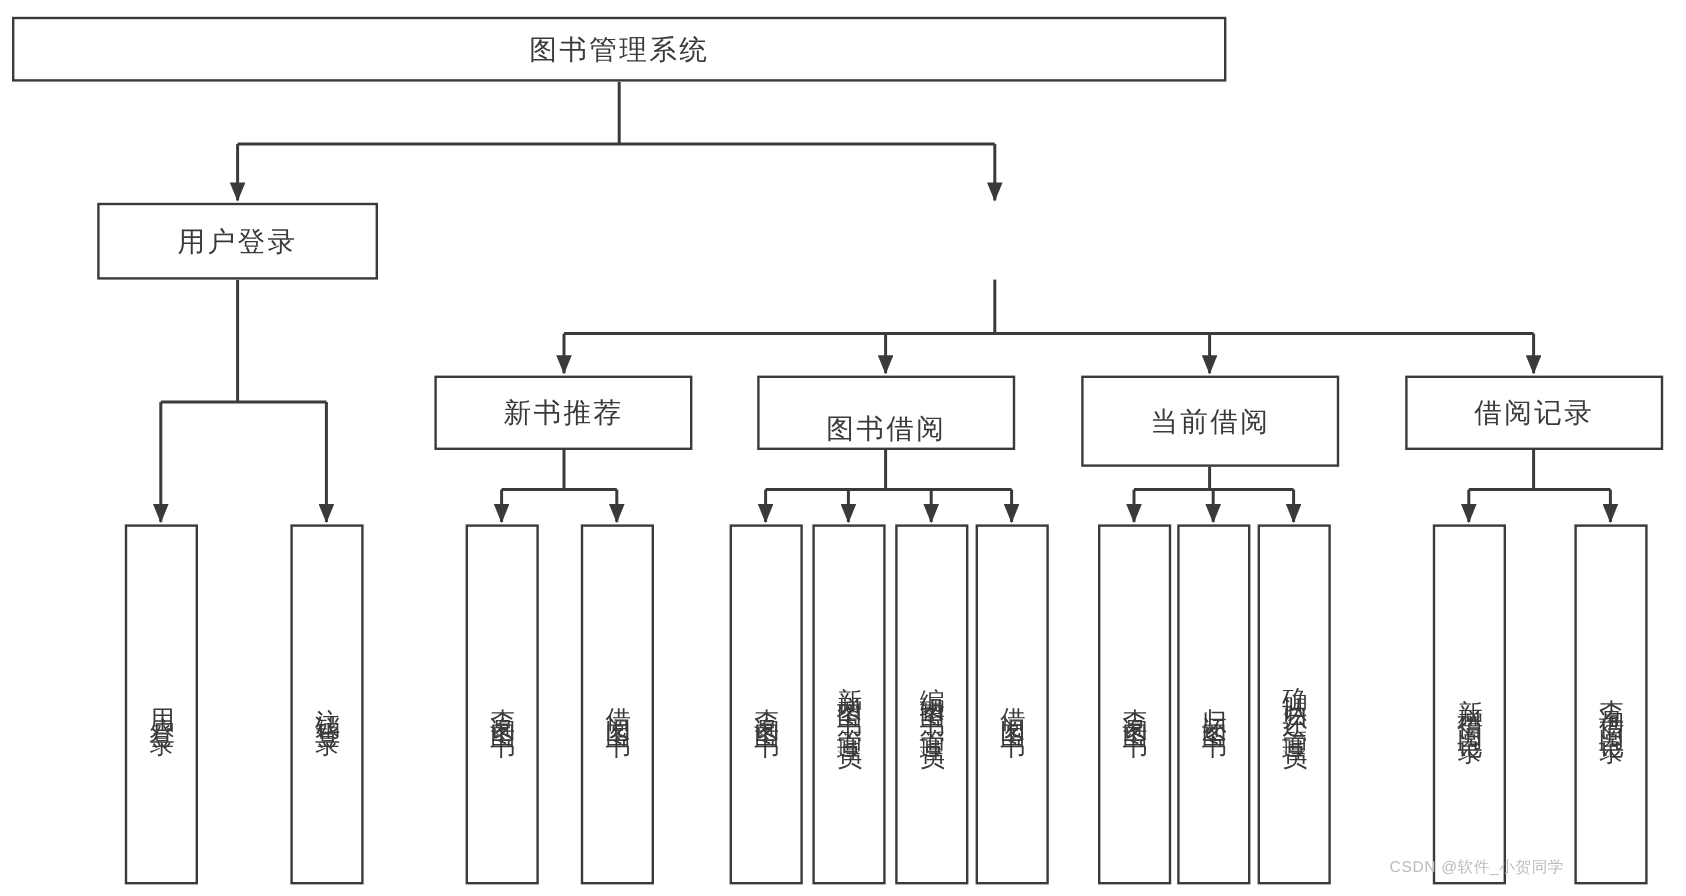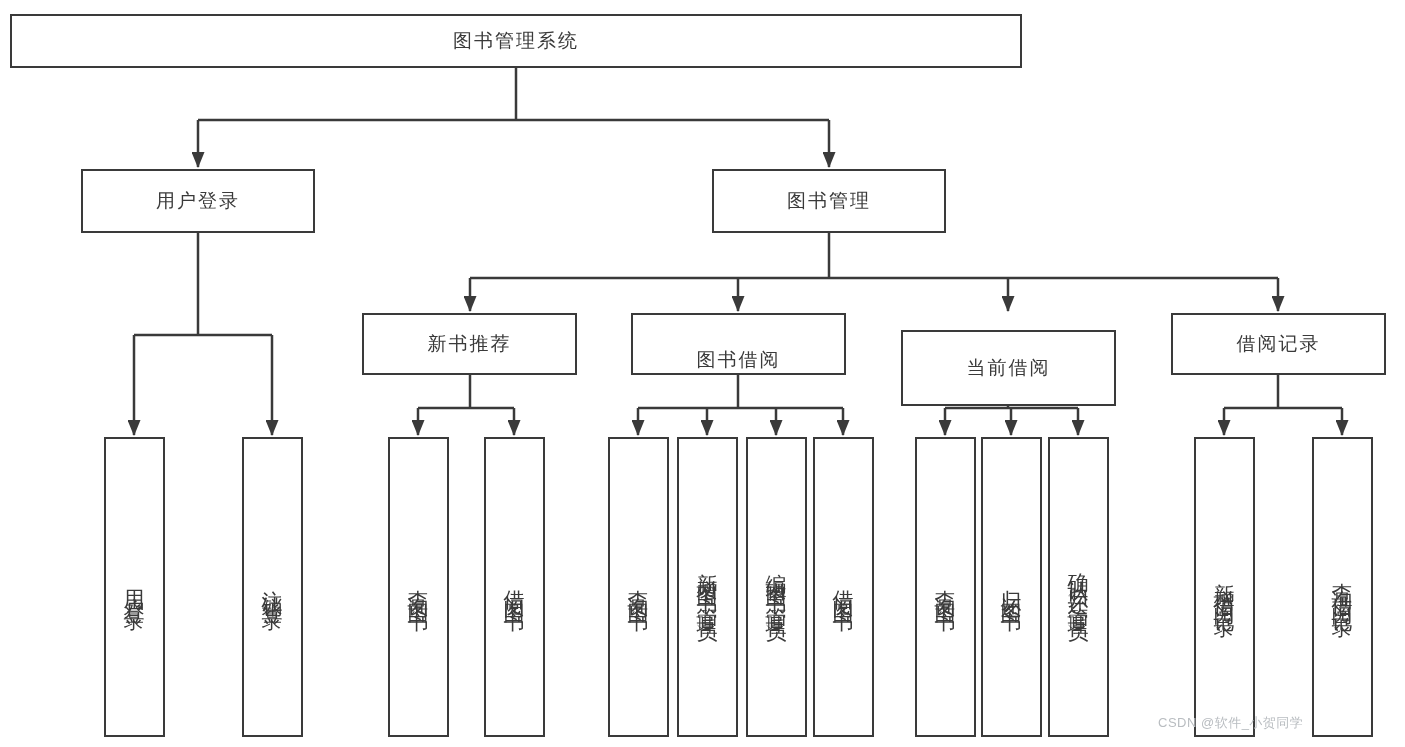--- a/index.html
+++ b/index.html
@@ -25,41 +25,41 @@
     position: absolute;
     box-sizing: border-box;
     border: 2.5px solid #3a3a3a;
     background: #ffffff;
     display: flex;
     align-items: center;
     justify-content: center;
     color: #3a3a3a;
   }
   .hnode {
-    font-size: 19px;
+    font-size: 23px;
     letter-spacing: 2px;
   }
   .vnode {
     font-size: 21px;
   }
   .vnode .vtext {
     writing-mode: vertical-rl;
     text-orientation: mixed;
     letter-spacing: 7px;
     line-height: 1;
   }
   
   .n-root  { left: 10px;   top: 14px;  width: 1012px; height: 54px; }
   
   .n-l2a   { left: 81px;   top: 169px; width: 234px;  height: 64px; }
   .n-l2b   { left: 712px;  top: 169px; width: 234px;  height: 64px; }
   
   .n-l3a   { left: 362px;  top: 313px; width: 215px;  height: 62px; align-items: center; }
   .n-l3b   { left: 631px;  top: 313px; width: 215px;  height: 62px; align-items: flex-end; }
-  .n-l3c   { left: 901px;  top: 330px; width: 215px;  height: 76px; }
+  .n-l3c   { left: 901px;  top: 313px; width: 215px;  height: 76px; }
   .n-l3d   { left: 1171px; top: 313px; width: 215px;  height: 62px; text-align: right; }
   
   .leaf    { top: 437px; width: 61px; height: 300px; }
   .lf-1a { left: 104px; }  .lf-1b { left: 242px; }
   .lf-2a { left: 388px; }  .lf-2b { left: 484px; }
   .lf-3a { left: 608px; }  .lf-3b { left: 677px; }  .lf-3c { left: 746px; }  .lf-3d { left: 813px; }
   .lf-4a { left: 915px; }  .lf-4b { left: 981px; }  .lf-4c { left: 1048px; }
   .lf-5a { left: 1194px; } .lf-5b { left: 1312px; }
   #watermark {
     position: absolute;
@@ -126,23 +126,20 @@
     </g>
   </svg>
 
   <div class="node hnode n-root">
     <span>图书管理系统</span>
   </div>
 
   <div class="node hnode n-l2a">
     <span>用户登录</span>
   </div>
-  <div class="node hnode n-l2b">
-    <span>图书管理</span>
-  </div>
 
   <div class="node hnode n-l3a">
     <span>新书推荐</span>
   </div>
   <div class="node hnode n-l3b">
     <span>图书借阅</span>
   </div>
   <div class="node hnode n-l3c">
     <span>当前借阅</span>
   </div>

